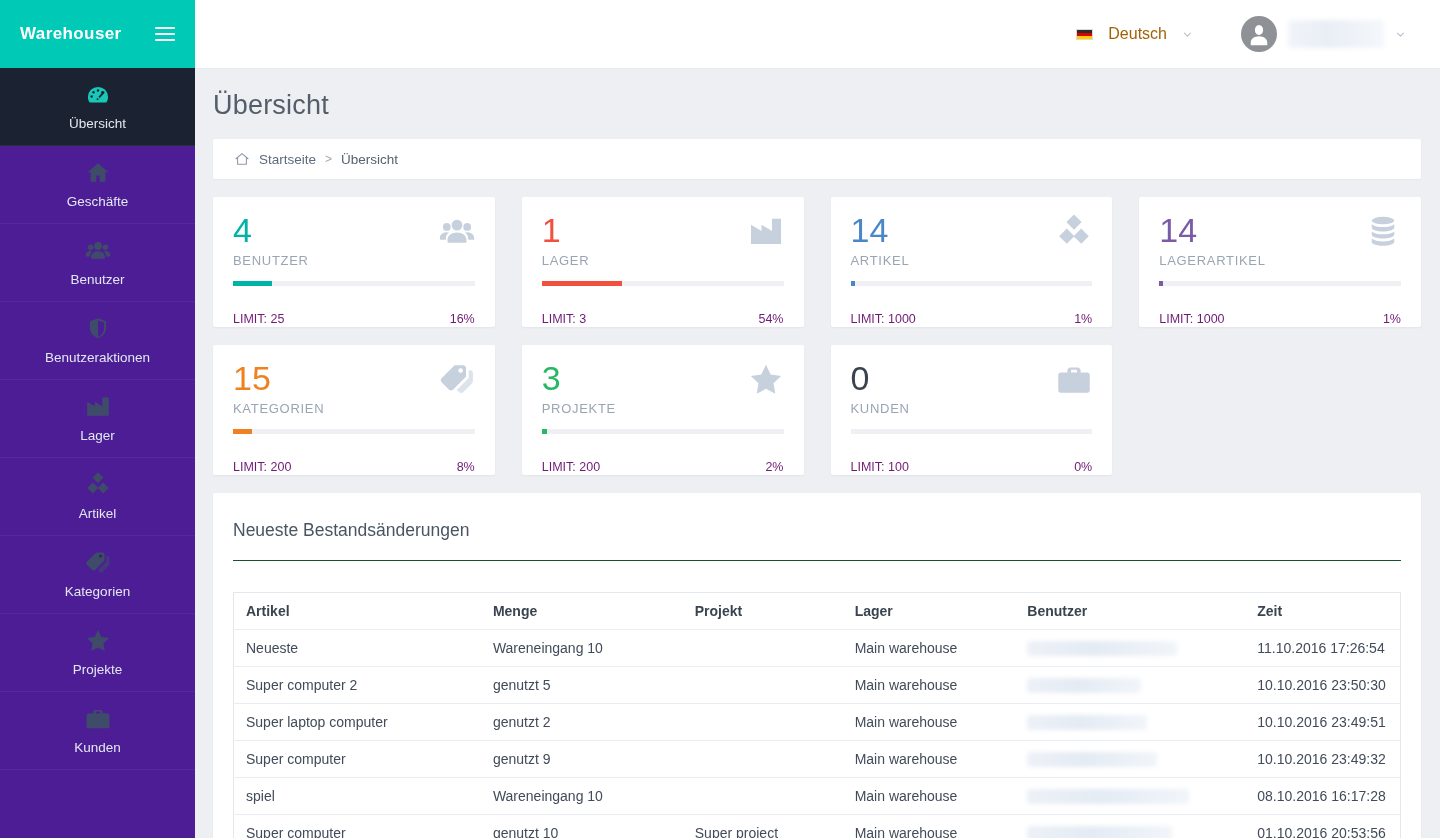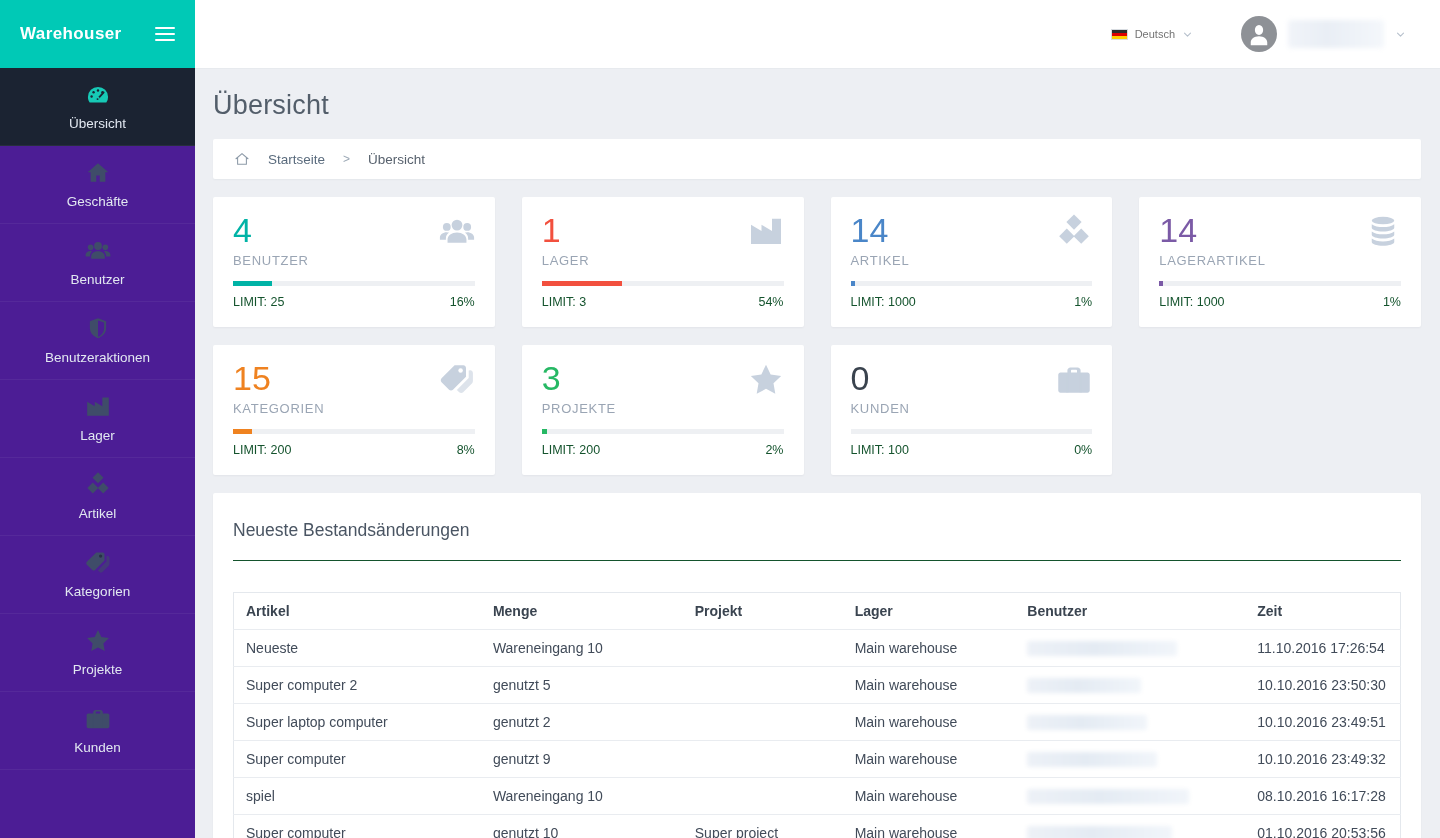--- a/index.html
+++ b/index.html
@@ -17,53 +17,53 @@
   .hamburger span{display:block;width:20px;height:2px;background:#fff;border-radius:1px;}
   .nav-item{height:77px;display:flex;flex-direction:column;align-items:center;justify-content:center;
         gap:8px;color:#e2e8f1;font-size:13.5px;cursor:pointer;border-bottom:1px solid rgba(255,255,255,.055);}
   .nav-item .icon{width:26px;height:26px;color:#3f4c69;--hole:#273046;}
   .nav-item .icon svg{width:26px;height:26px;display:block;}
   .nav-item.active{background:#1b2332;}
   .nav-item.active .icon{color:#17c9b6;--hole:#1b2332;}
   
   .topbar{position:absolute;left:195px;top:0;width:1245px;height:68px;background:#fff;z-index:2;
         display:flex;align-items:center;justify-content:flex-end;box-shadow:0 1px 0 #e7eaee;}
-  .lang{display:flex;align-items:center;gap:7px;color:#737373;font-size:11px;cursor:pointer;}
+  .lang{display:flex;align-items:center;gap:15px;color:#a16207;font-size:16px;cursor:pointer;}
   .flag{width:17px;height:11px;border:1px solid #d8dce1;box-sizing:border-box;
         background:linear-gradient(#2b2b2b 0 33%,#dd0000 33% 66%,#ffce00 66% 100%);}
   .chev{width:11px;height:11px;color:#b6c0cc;display:inline-flex;}
   .chev svg{width:11px;height:11px;}
   .user{display:flex;align-items:center;gap:11px;margin-left:48px;margin-right:34px;cursor:pointer;}
   .avatar{width:36px;height:36px;border-radius:50%;background:#8e9196;display:flex;align-items:center;justify-content:center;overflow:hidden;}
   .avatar svg{width:30px;height:30px;}
   .name-blur{width:96px;height:28px;border-radius:3px;
         background:linear-gradient(90deg,#f1f4f9,#e9eef5 40%,#f4f7fb);filter:blur(2.5px);}
   
   .main{position:absolute;left:195px;top:68px;width:1245px;height:770px;}
   .page-head{padding:22px 19px 18px 18px;}
   .page-head h1{margin:0;font-size:27px;font-weight:400;color:#535e6a;letter-spacing:.2px;}
   .breadcrumb{margin:0 19px 0 18px;background:#fff;height:40px;border-radius:2px;
-        display:flex;align-items:center;gap:18px;padding:0 21px;font-size:13.5px;color:#5a6b7d;
+        display:flex;align-items:center;gap:9px;padding:0 21px;font-size:13.5px;color:#5a6b7d;
         box-shadow:0 1px 2px rgba(31,45,61,.04);}
   .breadcrumb .icon{width:16px;height:16px;color:#8d9aa8;display:inline-flex;}
   .breadcrumb .icon svg{width:16px;height:16px;}
   .crumb-sep{color:#9aa7b4;font-size:12px;}
   .crumb-current{color:#57616d;}
   
   .cards{margin:18px 19px 0 18px;display:grid;grid-template-columns:repeat(4,1fr);gap:18px 27px;}
   .card{background:#fff;height:130px;box-sizing:border-box;padding:15px 20px;border-radius:2px;
         box-shadow:0 1px 2px rgba(31,45,61,.05);}
   .card-top{display:flex;justify-content:space-between;align-items:flex-start;}
   .card-num{font-size:34px;line-height:1.08;}
   .card .bigicon{width:36px;height:36px;color:#c7d1de;margin-top:2px;--hole:#ffffff;}
   .card .bigicon svg{width:36px;height:36px;display:block;}
   .card-label{margin-top:3px;font-size:13px;letter-spacing:.7px;color:#9aa5b4;}
   .bar{margin-top:13px;height:5px;background:#eef0f3;overflow:hidden;}
   .bar .fill{height:100%;}
-  .limit-row{margin-top:9px;display:flex;justify-content:space-between;font-size:12.5px;color:#14532d;}
+  .limit-row{margin-top:26px;display:flex;justify-content:space-between;font-size:12.5px;color:#701a75;}
   
   .panel{margin:18px 19px 0 18px;background:#fff;border-radius:2px;padding:20px 20px 24px;
         box-shadow:0 1px 2px rgba(31,45,61,.05);min-height:340px;}
   .panel h2{margin:0;padding:7px 0 19px;font-size:17.5px;font-weight:400;color:#4a5563;
         border-bottom:1px solid #14532d;}
   table{width:100%;border-collapse:collapse;margin-top:31px;border:1px solid #e4e8ed;
         font-size:14px;color:#414b59;}
   th,td{height:36px;padding:0 12px;text-align:left;border-bottom:1px solid #e9ecf0;white-space:nowrap;}
   th{font-weight:bold;color:#3a4450;}
   td .redacted{display:block;height:15px;border-radius:2px;

